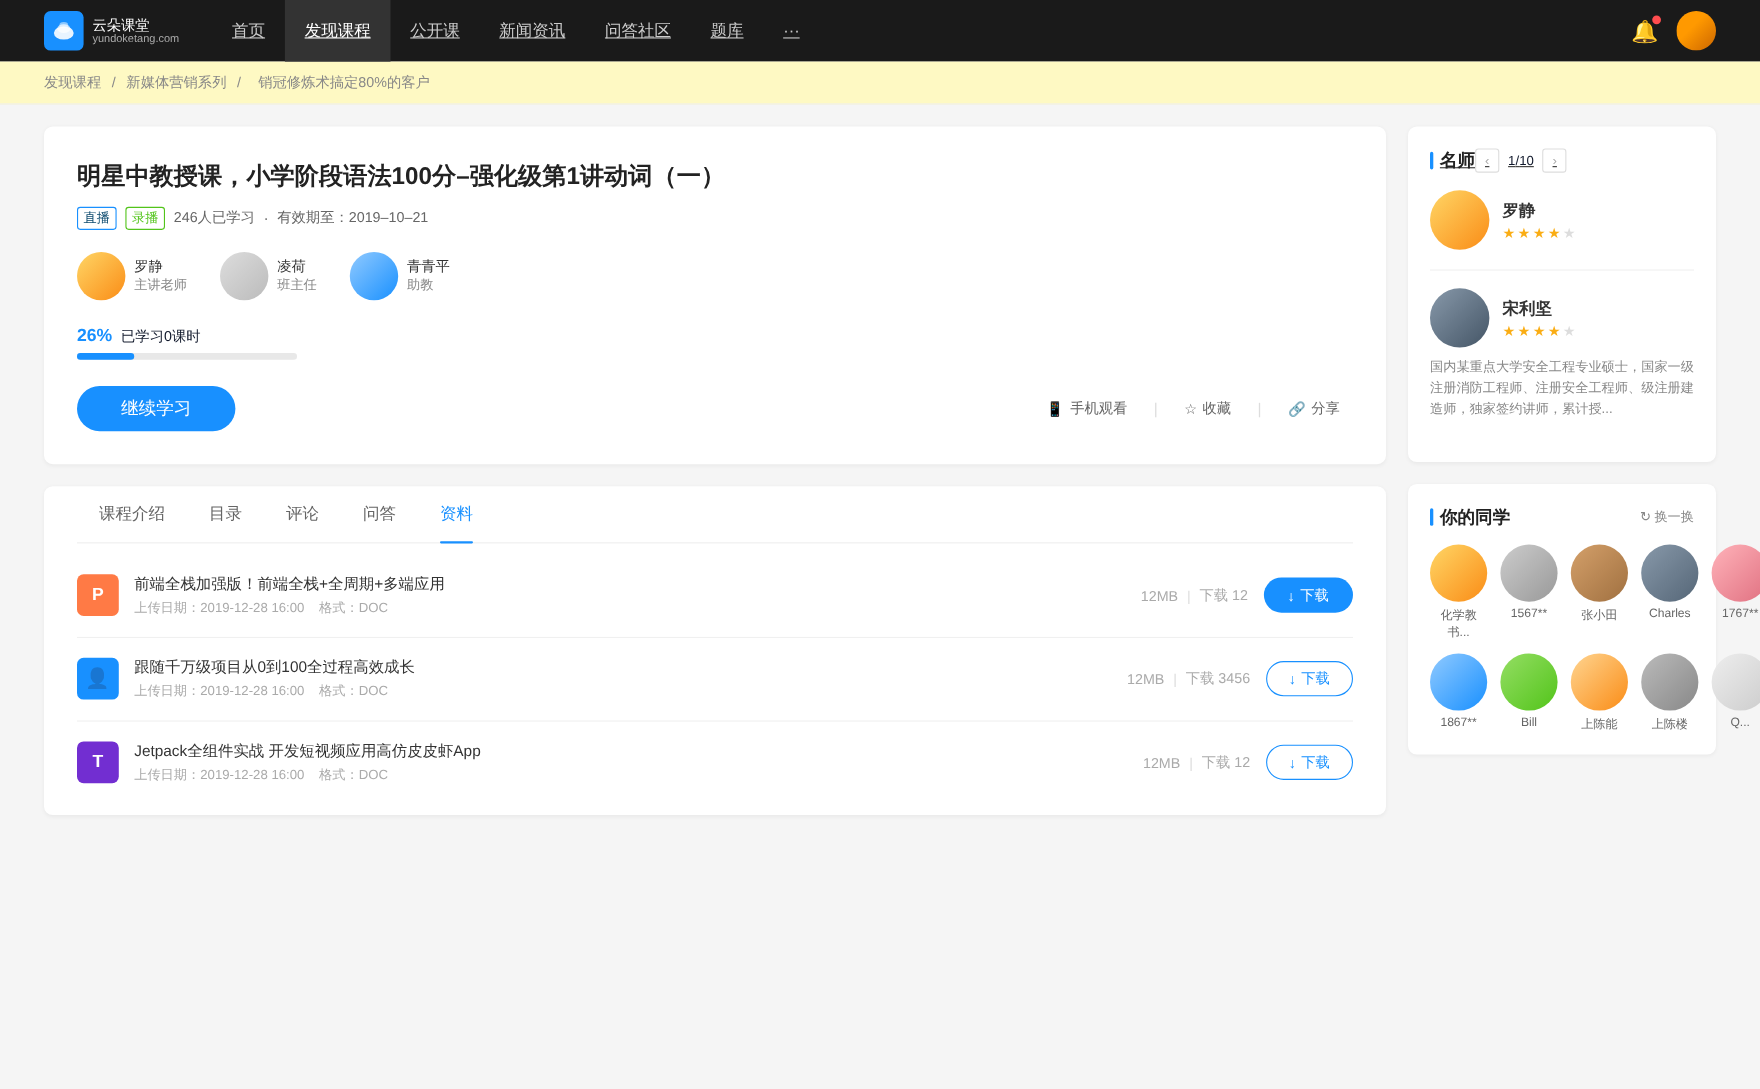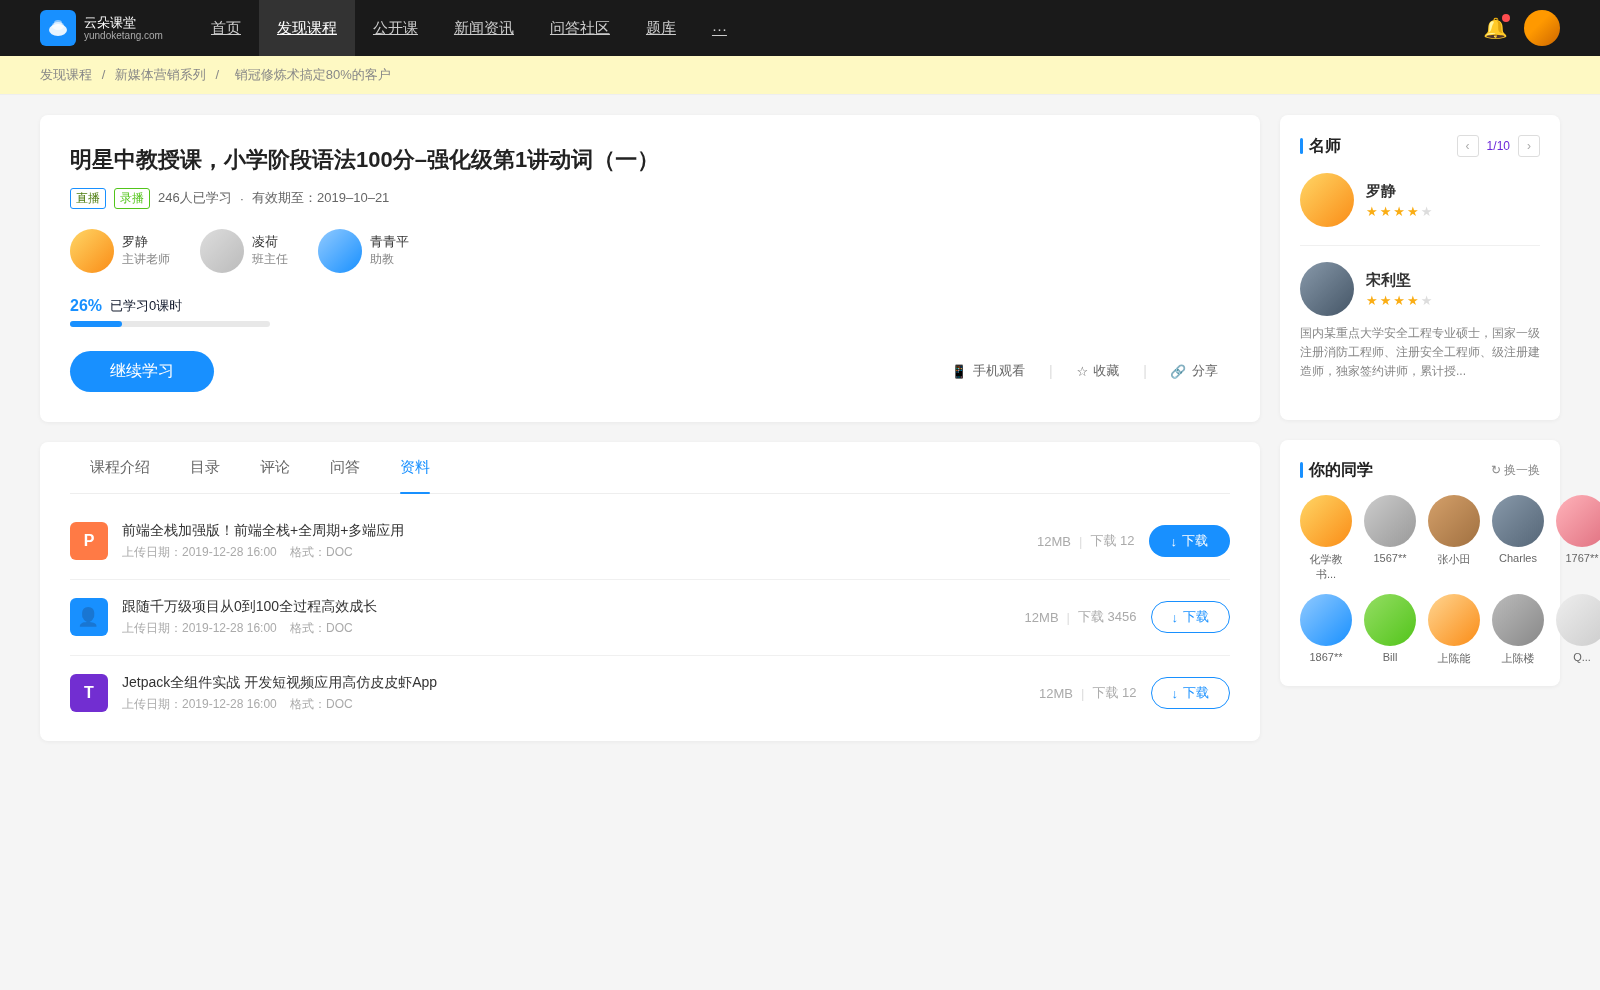--- a/index.html
+++ b/index.html
@@ -28,21 +28,21 @@
     
     .main-layout { display: flex; gap: 20px; padding: 20px 40px; max-width: 1600px; }
     .left-panel { flex: 1; min-width: 0; }
     .right-panel { width: 280px; flex-shrink: 0; }
 
     
     .course-card { background: #fff; border-radius: 8px; padding: 30px; margin-bottom: 20px; box-shadow: 0 1px 4px rgba(0,0,0,0.05); }
     .course-title { font-size: 22px; font-weight: bold; color: #222; margin-bottom: 12px; line-height: 1.4; }
     .course-meta { display: flex; align-items: center; gap: 8px; margin-bottom: 20px; color: #666; font-size: 13px; }
     .badge { border: 1px solid; border-radius: 3px; padding: 1px 5px; font-size: 12px; }
-    .badge-blue { border-color: #1890ff; color: #4d7c0f; }
+    .badge-blue { border-color: #1890ff; color: #0c4a6e; }
     .badge-green { border-color: #52c41a; color: #52c41a; }
     .teachers { display: flex; gap: 30px; margin-bottom: 24px; }
     .teacher { display: flex; align-items: center; gap: 8px; }
     .teacher-avatar { width: 44px; height: 44px; border-radius: 50%; overflow: hidden; }
     .teacher-info { font-size: 13px; }
     .teacher-name { font-weight: 500; color: #333; }
     .teacher-role { color: #888; font-size: 12px; }
     .progress-section { margin-bottom: 24px; }
     .progress-label { display: flex; align-items: flex-start; gap: 8px; margin-bottom: 6px; }
     .progress-pct { color: #1890ff; font-size: 16px; font-weight: bold; }
@@ -71,26 +71,26 @@
     .resource-info { flex: 1; min-width: 0; }
     .resource-name { font-size: 14px; font-weight: 500; color: #333; margin-bottom: 4px; }
     .resource-meta { font-size: 12px; color: #aaa; }
     .resource-stats { display: flex; align-items: center; gap: 8px; color: #aaa; font-size: 13px; min-width: 140px; justify-content: flex-end; }
     .resource-stats-sep { color: #ddd; }
     .btn-download { border: 1px solid #1890ff; color: #1890ff; background: #fff; border-radius: 20px; padding: 6px 20px; font-size: 13px; cursor: pointer; display: flex; align-items: center; gap: 5px; }
     .btn-download-solid { background: #1890ff; color: #fff; border: none; border-radius: 20px; padding: 7px 22px; font-size: 13px; cursor: pointer; display: flex; align-items: center; gap: 5px; }
 
     
     .panel-card { background: #fff; border-radius: 8px; padding: 20px; box-shadow: 0 1px 4px rgba(0,0,0,0.05); margin-bottom: 20px; }
-    .panel-header { display: flex; align-items: center; justify-content: space-between; margin-bottom: 16px; }
+    .panel-header { display: flex; align-items: center; margin-bottom: 16px; text-decoration: underline; }
     .panel-title { display: flex; align-items: center; gap: 6px; font-size: 16px; font-weight: bold; color: #222; }
     .panel-title-bar { width: 3px; height: 16px; background: #1890ff; border-radius: 2px; }
     .panel-nav { display: flex; align-items: center; gap: 8px; color: #aaa; font-size: 13px; }
     .panel-nav-btn { background: none; border: 1px solid #ddd; width: 22px; height: 22px; border-radius: 3px; cursor: pointer; color: #aaa; display: flex; align-items: center; justify-content: center; font-size: 12px; }
-    .panel-page { font-size: 12px; color: #6d28d9; }
+    .panel-page { font-size: 12px; color: #0f172a; }
 
     
     .teacher-card { margin-bottom: 18px; }
     .teacher-card-header { display: flex; align-items: center; gap: 12px; margin-bottom: 8px; }
     .teacher-card-avatar { width: 54px; height: 54px; border-radius: 50%; overflow: hidden; flex-shrink: 0; }
     .teacher-card-info { }
     .teacher-card-name { font-size: 15px; font-weight: 600; color: #333; }
     .stars { display: flex; gap: 2px; margin-top: 3px; }
     .star { color: #faad14; font-size: 13px; }
     .teacher-card-desc { font-size: 12px; color: #888; line-height: 1.6; }

